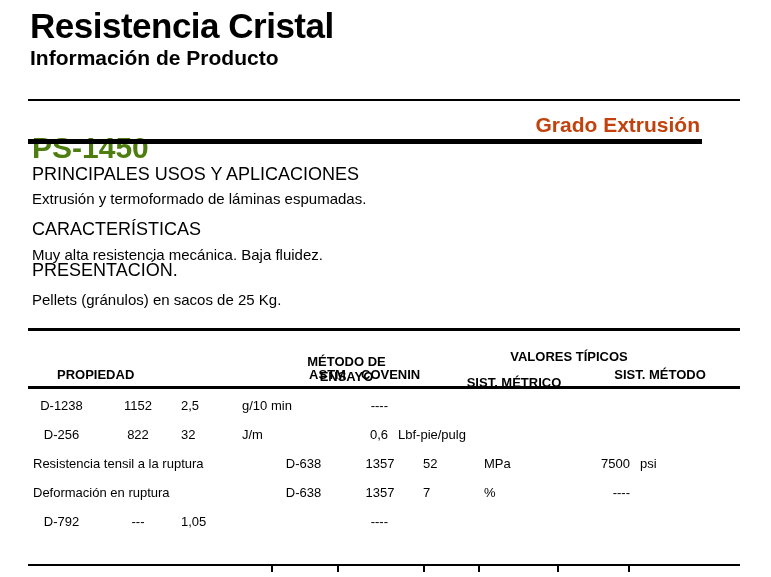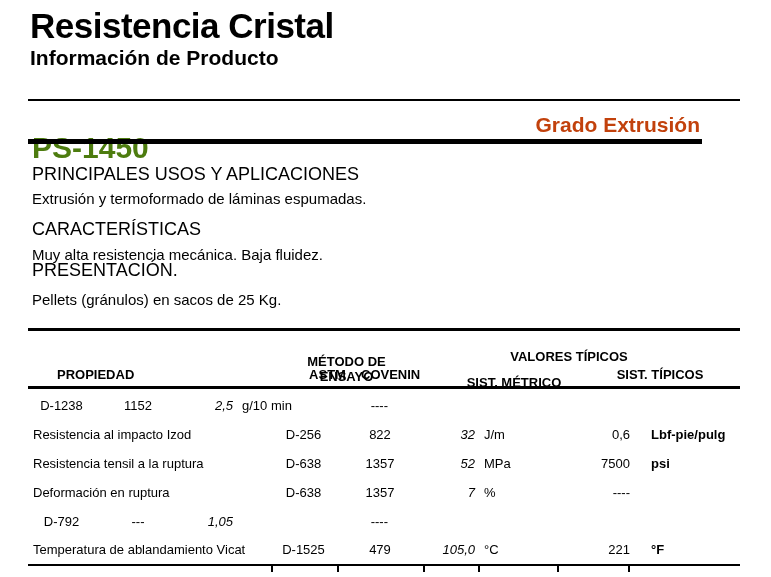--- a/index.html
+++ b/index.html
@@ -32,24 +32,24 @@
   .colh-astm{left:270px;width:67px;text-align:center;}
   .colh-covenin{left:337px;width:86px;text-align:left;}
   .colh-metrico{left:423px;width:134px;text-align:center;margin-top:8px;}
   .colh-ingles{left:557px;width:158px;text-align:center;}
   .t-body{left:28px;top:391px;width:712px;}
   .trow{height:28.9px;display:flex;align-items:center;font-size:13px;}
   .tcell{display:block;white-space:nowrap;}
   .cell-propiedad{width:242px;padding-left:5px;box-sizing:border-box;}
   .cell-astm{width:67px;text-align:center;}
   .cell-covenin{width:86px;text-align:center;}
-  .cell-metrico-valor{width:55px;text-align:right;padding-right:3px;box-sizing:border-box;font-style:italic;}
+  .cell-metrico-valor{width:55px;text-align:left;padding-right:3px;box-sizing:border-box;}
   .cell-metrico-unidad{width:79px;padding-left:6px;box-sizing:border-box;}
   .cell-ingles-valor{width:73px;text-align:right;}
-  .cell-ingles-unidad{flex:1;padding-left:21px;box-sizing:border-box;font-weight:bold;}
+  .cell-ingles-unidad{flex:1;padding-left:10px;box-sizing:border-box;}
   .tick{position:absolute;top:564px;width:2px;height:8px;background:#000;}
 </style>
 </head>
 <body>
 
 <div class="abs doc-title">Resistencia Cristal</div>
 <div class="abs doc-subtitle">Información de Producto</div>
 
 <div class="abs rule rule-thin-top"></div>
 <div class="abs product-code accent" style="color: #4d7c0f; margin-top: 28px;">PS-1450</div>
@@ -68,35 +68,34 @@
 <div class="abs t-group t-group-metodo">
   <span>MÉTODO DE</span><br>
   <span>ENSAYO</span>
 </div>
 <div class="abs t-group t-group-valores">VALORES TÍPICOS</div>
 
 <div class="abs t-colh colh-propiedad">PROPIEDAD</div>
 <div class="abs t-colh colh-astm">ASTM</div>
 <div class="abs t-colh colh-covenin">COVENIN</div>
 <div class="abs t-colh colh-metrico">SIST. MÉTRICO</div>
-<div class="abs t-colh colh-ingles">SIST. TÍPICOS</div>
+<div class="abs t-colh colh-ingles">SIST. MÉTODO</div>
 
 <div class="abs rule t-line-mid"></div>
 
 <div class="abs t-body">
     <div class="trow">
       <span class="tcell cell-astm">D-1238</span>
       <span class="tcell cell-covenin">1152</span>
       <span class="tcell cell-metrico-valor">2,5</span>
       <span class="tcell cell-metrico-unidad">g/10 min</span>
       <span class="tcell cell-ingles-valor">----</span>
       <span class="tcell cell-ingles-unidad"></span>
     </div>
     <div class="trow">
-      <span class="tcell cell-propiedad">Resistencia al impacto Izod</span>
       <span class="tcell cell-astm">D-256</span>
       <span class="tcell cell-covenin">822</span>
       <span class="tcell cell-metrico-valor">32</span>
       <span class="tcell cell-metrico-unidad">J/m</span>
       <span class="tcell cell-ingles-valor">0,6</span>
       <span class="tcell cell-ingles-unidad">Lbf-pie/pulg</span>
     </div>
     <div class="trow">
       <span class="tcell cell-propiedad">Resistencia tensil a la ruptura</span>
       <span class="tcell cell-astm">D-638</span>
@@ -116,29 +115,20 @@
       <span class="tcell cell-ingles-unidad"></span>
     </div>
     <div class="trow">
       <span class="tcell cell-astm">D-792</span>
       <span class="tcell cell-covenin">---</span>
       <span class="tcell cell-metrico-valor">1,05</span>
       <span class="tcell cell-metrico-unidad"></span>
       <span class="tcell cell-ingles-valor">----</span>
       <span class="tcell cell-ingles-unidad"></span>
     </div>
-    <div class="trow">
-      <span class="tcell cell-propiedad">Temperatura de ablandamiento Vicat</span>
-      <span class="tcell cell-astm">D-1525</span>
-      <span class="tcell cell-covenin">479</span>
-      <span class="tcell cell-metrico-valor">105,0</span>
-      <span class="tcell cell-metrico-unidad">°C</span>
-      <span class="tcell cell-ingles-valor">221</span>
-      <span class="tcell cell-ingles-unidad">°F</span>
-    </div>
   </div>
 
 <div class="abs rule t-line-bottom"></div>
 <div class="tick" style="left:271px"></div>
 <div class="tick" style="left:337px"></div>
 <div class="tick" style="left:423px"></div>
 <div class="tick" style="left:478px"></div>
 <div class="tick" style="left:557px"></div>
 <div class="tick" style="left:628px"></div>
 

